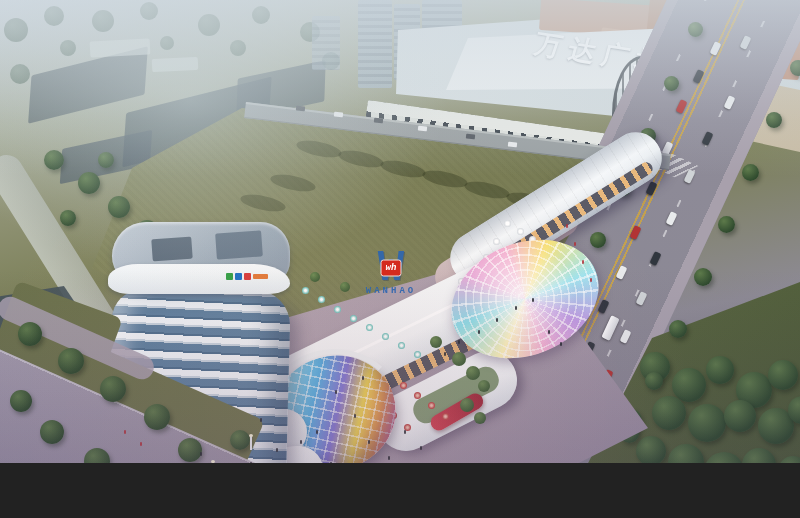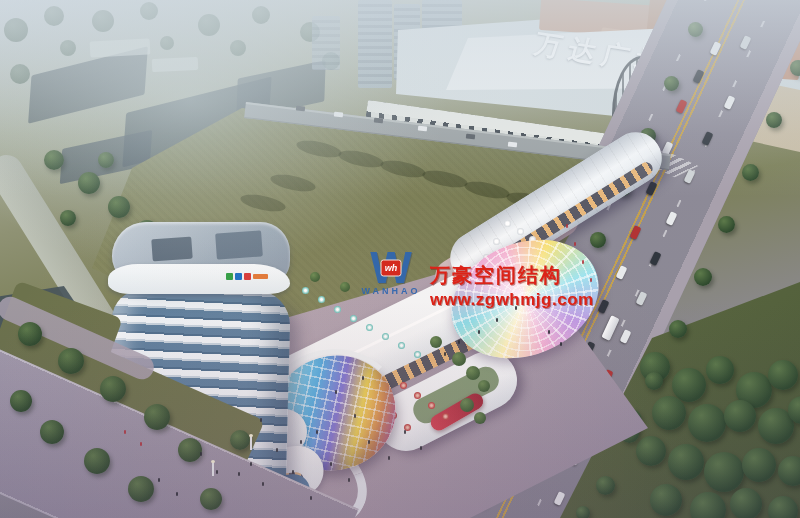--- a/index.html
+++ b/index.html
@@ -1,17 +1,17 @@
 <!DOCTYPE html>
 <html><head>
 <meta charset="utf-8">
 <style>
   html,body{margin:0;padding:0;background:#222;}
-  .scene{position:relative;width:800px;height:518px;overflow:hidden;
-    font-family:Liberation Sans, sans-serif;
+  .scene{position:relative;width:800px;height:463px;overflow:hidden;
+    font-family:Liberation Mono, monospace;
     background:linear-gradient(168deg,#c5ced4 0%,#a8ae9b 20%,#8f9274 34%,#7c8059 48%,#8d8a94 72%,#6e6878 100%);}
   .abs{position:absolute;}
   
   .blockDark{position:absolute;opacity:.72;border-radius:2px;}
   .shed{position:absolute;background:#d9ded9;opacity:.65;border-radius:2px;}
   .tl-tree{position:absolute;border-radius:50%;opacity:.6;
     background:radial-gradient(circle at 35% 30%,#5c7460,#36503e 75%);}
   
   .resTower{position:absolute;opacity:.8;border-radius:2px;
     background:repeating-linear-gradient(180deg,#a4b4c0 0 4px,#8a99a7 4px 7px);}
@@ -481,18 +481,14 @@
   <div class="haze-tl"></div>
   <div class="haze-top"></div>
   <div class="dusk"></div>
 
   <div class="watermark">
     <div class="wm-logo">
       <span class="wm-w">W</span>
       <span class="wm-badge">wh</span>
       <span class="wm-name">WANHAO</span>
     </div>
-    <div class="wm-text">
-      <div class="wm-line1">万豪空间结构</div>
-      <div class="wm-line2">www.zgwhmjg.com</div>
-    </div>
   </div>
 </div>
 
 </body></html>

